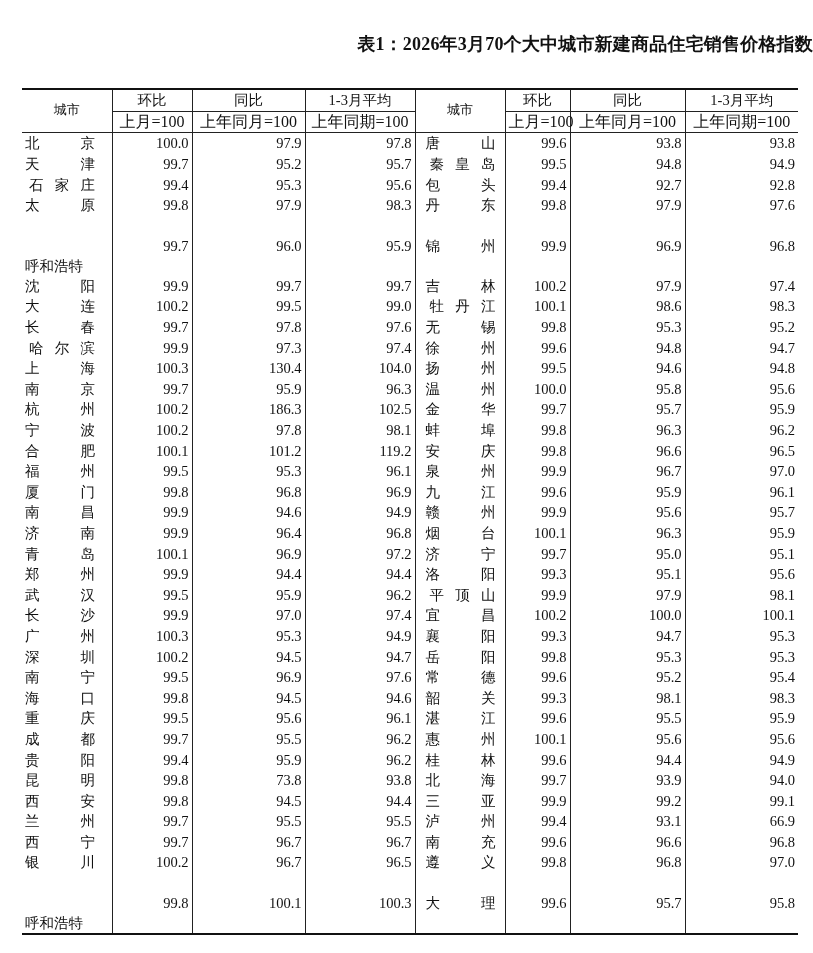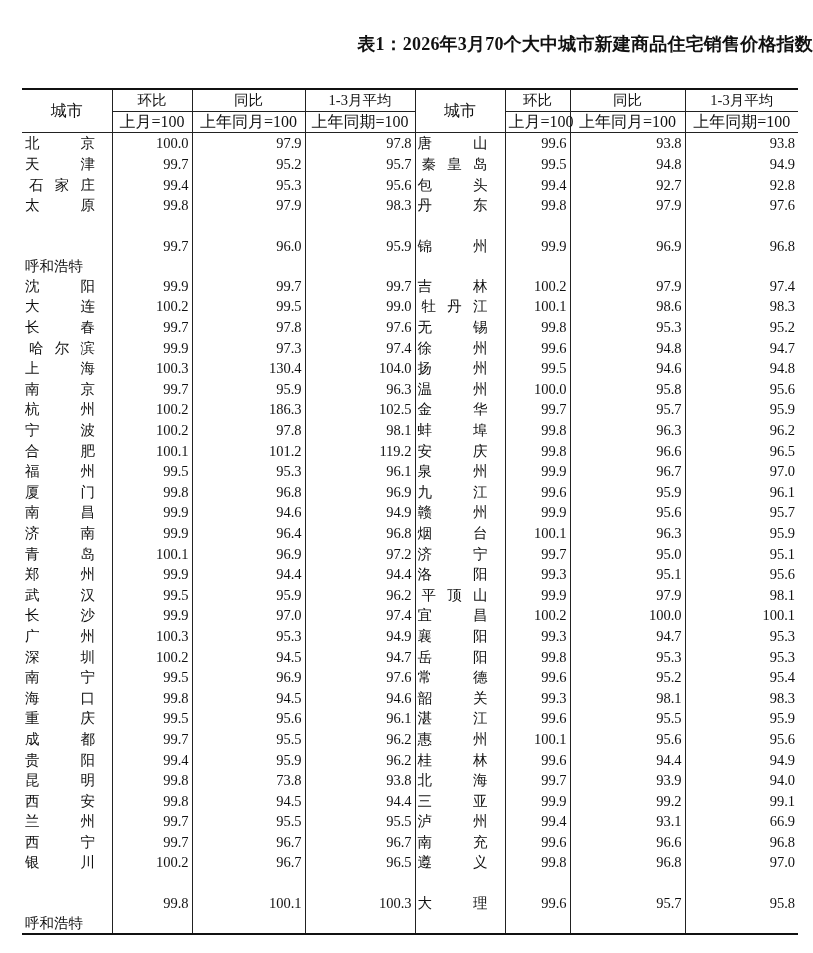--- a/index.html
+++ b/index.html
@@ -15,25 +15,25 @@
     position: absolute; left: 22px; top: 88px; width: 776px;
     border-collapse: collapse; table-layout: fixed;
     border-top: 2.5px solid #111; border-bottom: 2.5px solid #111;
     font-size: 14.5px;
   }
   table.price td, table.price th {
     padding: 0 3px; height: 20.6px; line-height: 20px; white-space: nowrap;
     font-weight: normal;
   }
   th.hdr { text-align: center; border-left: 1.2px solid #222; border-bottom: 1.2px solid #222; }
-  th.hdr-city { text-align: center; border-bottom: 1.2px solid #222; font-size: 16px; }
+  th.hdr-city { text-align: center; border-bottom: 1.2px solid #222; font-size: 13px; font-family: Liberation Mono, monospace; }
   th.hdr-city.second { border-left: 1.2px solid #222; }
   th.sub { text-align: center; border-left: 1.2px solid #222; border-bottom: 1.8px solid #222; font-size: 16px; }
   td.city { text-align: left; padding-left: 8px; }
-  td.city.second { border-left: 1.2px solid #222; padding-left: 2px; }
+  td.city.second { border-left: 1.2px solid #222; padding-left: 10px; }
   td.num { text-align: right; border-left: 1.2px solid #222; padding-right: 4px; }
   .city-name { display: inline-block; }
   .city-name.spread2 { width: 70px; text-align: justify; text-align-last: justify; }
   .city-name.spread3 { width: 66px; text-align: justify; text-align-last: justify; padding-left: 4px; }
   .city-name.four { width: 74px; letter-spacing: 0; margin-top: 40px; }
 </style>
 </head>
 <body>
 
 <div class="title">表1：2026年3月70个大中城市新建商品住宅销售价格指数</div>

